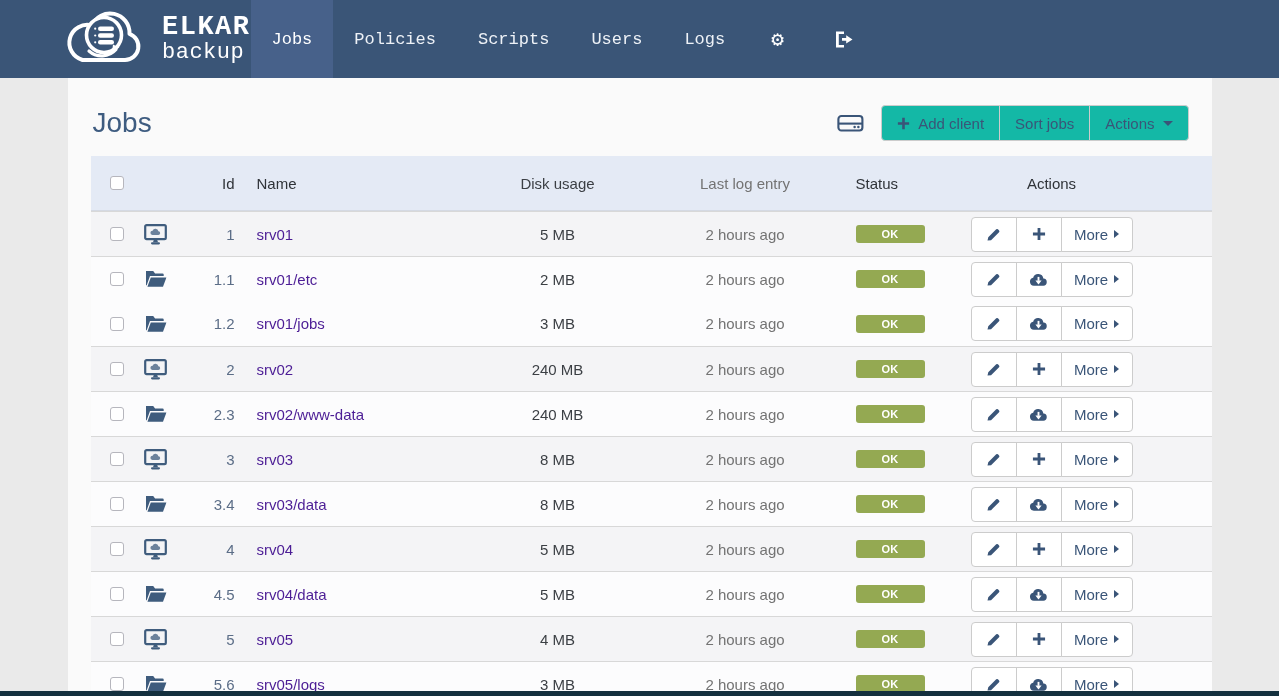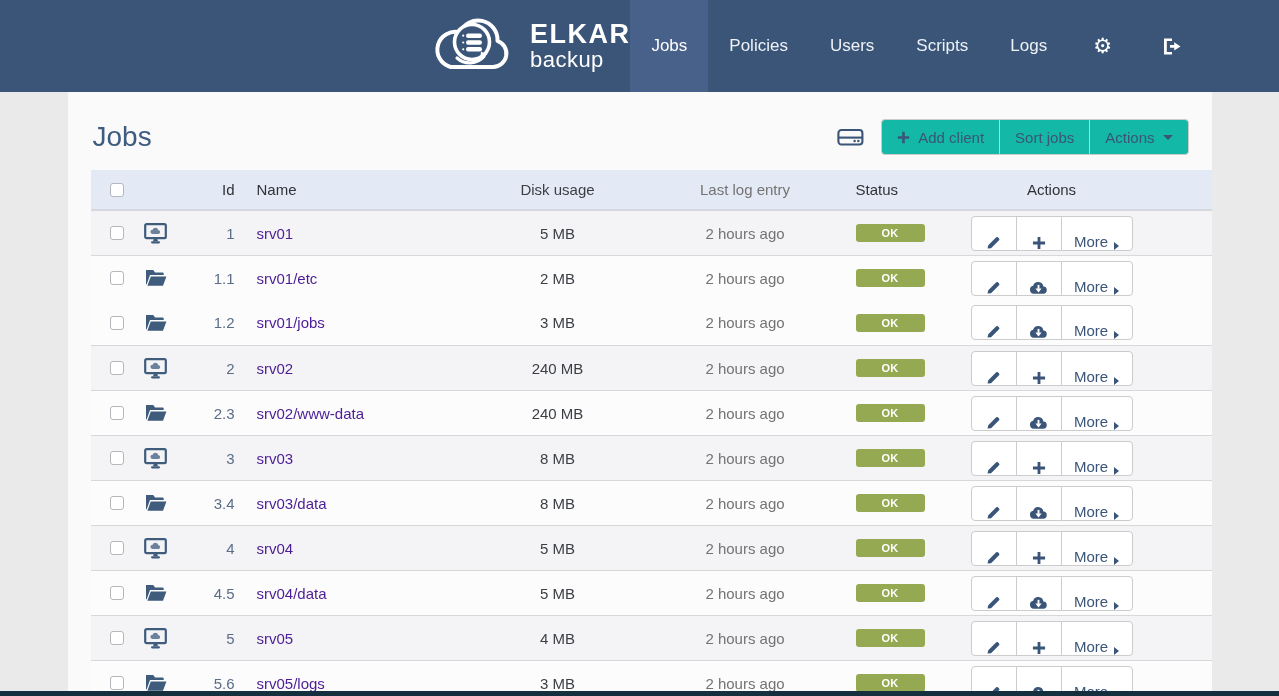--- a/index.html
+++ b/index.html
@@ -4,23 +4,23 @@
 <style>
   * { box-sizing: border-box; margin: 0; padding: 0; }
   html, body { width: 1279px; height: 696px; overflow: hidden; }
   body {
     font-family: "Liberation Sans", sans-serif;
     background: #eaeaea;
   }
 
   
   .navbar {
-    height: 92px; background: #3a5577;
-    display: flex; align-items: stretch; justify-content: flex-end;
-    padding-left: 58px; padding-right: 72px;
+    height: 78px; background: #3a5577;
+    display: flex; align-items: stretch; justify-content: flex-start;
+    padding-left: 58px; padding-right: 72px; font-family: Liberation Mono, monospace;
   }
   .brand { display: flex; align-items: center; gap: 10px; }
   .brand-text { color: #fff; line-height: 1; }
   .brand-line1 { display: block; font-size: 27px; font-weight: 600; letter-spacing: 1.5px; }
   .brand-line2 { display: block; font-size: 22px; font-weight: 400; letter-spacing: 0.5px; margin-top: 1px; }
   .nav-items { display: flex; list-style: none; align-items: stretch; }
   .nav-item {
     display: flex; align-items: center; padding: 0 21px;
     color: #eef2f7; font-size: 17px; cursor: pointer;
   }
@@ -57,21 +57,21 @@
   }
   .caret-right {
     width: 0; height: 0; border-top: 4px solid transparent;
     border-bottom: 4px solid transparent; border-left: 5px solid #3a5578;
     display: inline-block;
   }
 
   
   .jobs-table { margin: 8px 23px 0 23px; width: 1121px; }
   .thead {
-    display: flex; background: #e4eaf5; height: 40px; align-items: center;
+    display: flex; background: #e4eaf5; height: 55px; align-items: center;
     border-bottom: 1px solid #d4d9e3;
     font-size: 15px; color: #2f3338;
   }
   .trow {
     display: flex; align-items: center; height: 45px; font-size: 15px;
   }
   .trow.client-row { background: #f4f4f6; }
   .trow.job-row { background: #fcfcfd; }
   .trow.bordered { border-top: 1px solid #d8d8d8; }
   .cell { display: flex; align-items: center; }
@@ -89,21 +89,21 @@
     appearance: none; -webkit-appearance: none;
     width: 14px; height: 14px; border: 1px solid #b6b6bd; border-radius: 3px;
     background: #fff; cursor: pointer; display: block;
   }
   .badge {
     background: #94a952; color: #fff; font-size: 11px; font-weight: bold;
     padding: 3px 26px; border-radius: 3px; letter-spacing: 0.3px;
   }
   .act-btn {
     background: #fff; border: 1px solid #ccc; cursor: pointer;
-    height: 35px; display: flex; align-items: flex-end; justify-content: center;
+    height: 35px; display: flex; align-items: center; justify-content: center;
     font-family: "Liberation Sans", sans-serif; font-size: 15px; color: #3a5578;
   }
   .act-btn + .act-btn { margin-left: -1px; }
   .act-btn.b-icon { width: 46px; }
   .act-btn.b-more { width: 72px; gap: 6px; border-radius: 0 4px 4px 0; }
   .act-btn.b-first { border-radius: 4px 0 0 4px; }
 
   
   .partial-row {
     height: 15px; background: #f4f4f6; border-top: 1px solid #d8d8d8;
@@ -136,22 +136,22 @@
       </svg>
     </span>
     <div class="brand-text">
       <span class="brand-line1">ELKAR</span>
       <span class="brand-line2">backup</span>
     </div>
   </div>
   <ul class="nav-items">
     <li class="nav-item active">Jobs</li>
     <li class="nav-item">Policies</li>
+    <li class="nav-item">Scripts</li>
     <li class="nav-item">Users</li>
-    <li class="nav-item">Scripts</li>
     <li class="nav-item">Logs</li>
     <li class="nav-item icon-item">
       <span class="gear-glyph">⚙</span>
     </li>
     <li class="nav-item icon-item">
       <span>
         <svg width="20" height="19" viewBox="0 0 20 19">
           <path d="M2 1.5 h8 V4 H4.8 v11 H10 v2.5 H2 z" fill="#fff"></path>
           <path d="M12.2 5.2 L18.5 9.4 L12.2 13.6 V10.7 H8 V8.1 h4.2 z" fill="#fff"></path>
         </svg>

